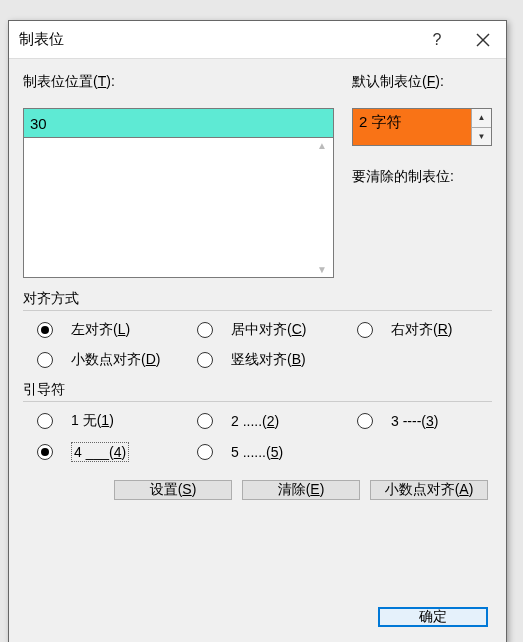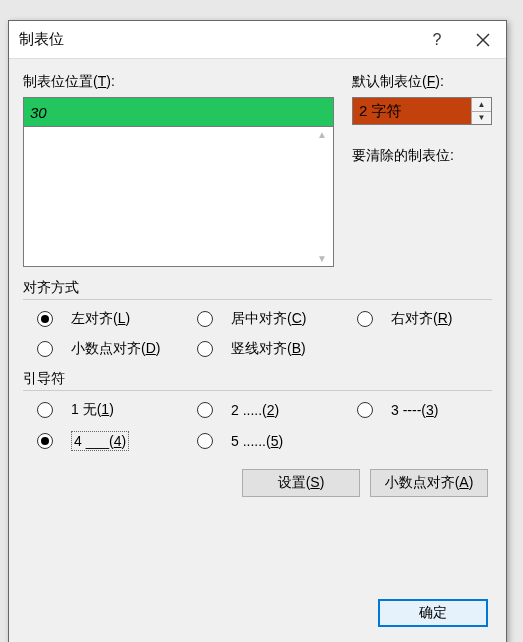--- a/index.html
+++ b/index.html
@@ -51,34 +51,33 @@
   }
   .row-top {
     display: flex;
     gap: 18px;
   }
   .col-left { flex: 1; }
   .col-right { width: 140px; }
   .lbl {
     font-size: 14px;
     color: #000;
-    margin-bottom: 6px;
+    margin-bottom: 17px;
     display: block;
   }
   .u { text-decoration: underline; }
   .pos-input {
     width: 100%;
     height: 30px;
     border: 1px solid #7a7a7a;
-    background: #22c55e;
+    background: #5eead4;
     padding: 8px 6px;
     font-size: 15px;
     color: #000;
     font-family: inherit;
-    font-style: italic;
   }
   .listbox {
     width: 100%;
     height: 140px;
     border: 1px solid #7a7a7a;
     border-top: none;
     background: #fff;
     position: relative;
   }
   .listbox .scroll-stub {
@@ -90,22 +89,22 @@
     display: flex;
     flex-direction: column;
     justify-content: space-between;
     color: #bbb;
     font-size: 10px;
     align-items: center;
   }
   .spinner-wrap {
     display: flex;
     border: 1px solid #7a7a7a;
-    background: #c2410c;
-    height: 28px;
+    background: #f97316;
+    height: 38px;
     gap: 20px;
   }
   .spinner-wrap .spin-val {
     flex: 1;
     padding: 4px 6px;
     font-size: 15px;
   }
   .spinner-wrap .spin-btns {
     width: 20px;
     border-left: 1px solid #aaa;
@@ -175,21 +174,21 @@
   }
   .btn-row {
     display: flex;
     justify-content: flex-end;
     gap: 10px;
     margin-top: 18px;
     padding-right: 4px;
   }
   .btn {
     min-width: 118px;
-    height: 28px;
+    height: 20px;
     background: #e1e1e1;
     border: 1px solid #adadad;
     font-size: 14px;
     color: #000;
     display: flex;
     align-items: center;
     justify-content: center;
     font-family: inherit;
   }
   .btn.primary {
@@ -305,20 +304,23 @@
           <span><span>5 ......(</span><span class="u">5</span><span>)</span></span>
         </label>
       </div>
     </div>
 
     <div class="btn-row">
       <button class="btn">
         <span><span>设置(</span><span class="u">S</span><span>)</span></span>
       </button>
       <button class="btn">
+        <span><span>清除(</span><span class="u">E</span><span>)</span></span>
+      </button>
+      <button class="btn">
         <span><span>小数点对齐(</span><span class="u">A</span><span>)</span></span>
       </button>
     </div>
 
   </div>
 
   <div class="footer">
     <button class="btn primary">
         <span>确定</span>
       </button>

